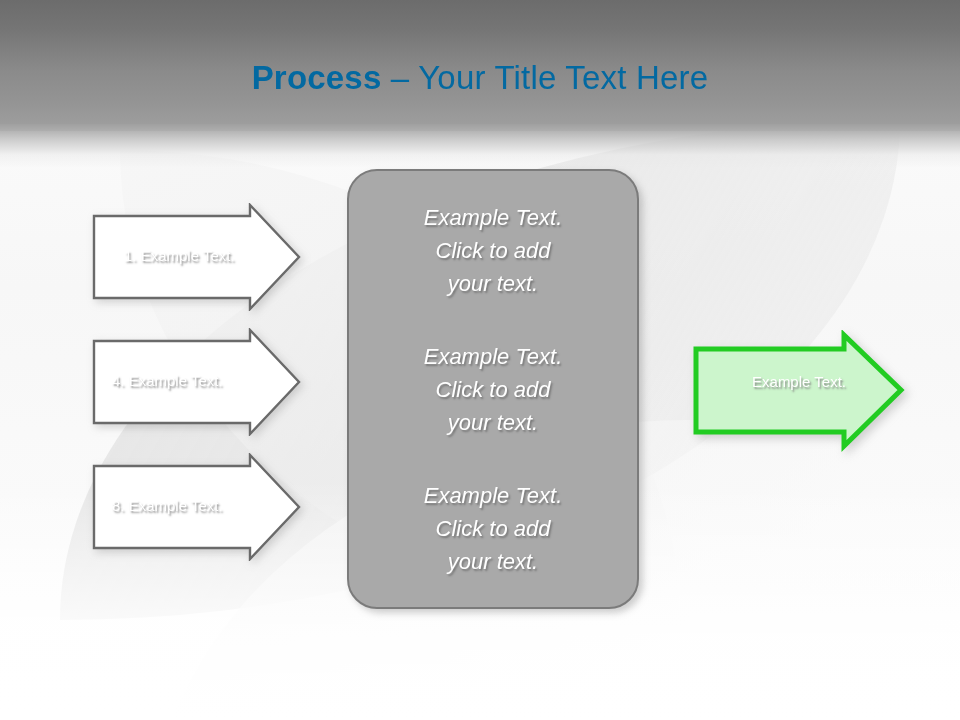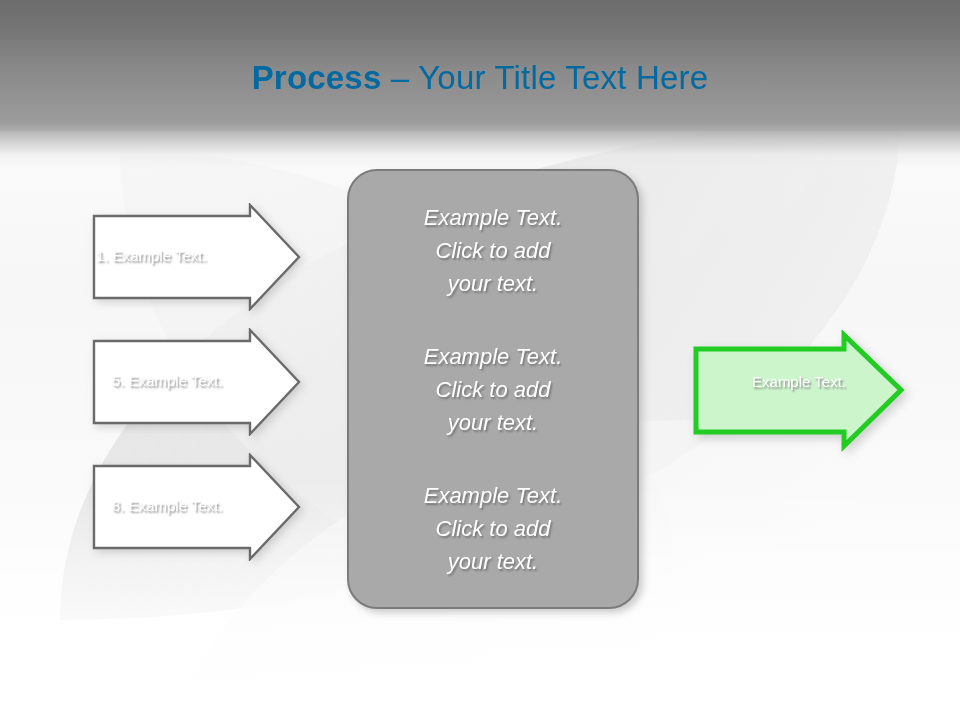--- a/index.html
+++ b/index.html
@@ -122,21 +122,21 @@
     color: #ffffff;
     font-size: 15px;
     font-weight: 400;
     white-space: nowrap;
     text-shadow: 1.5px 1.5px 2px rgba(125,125,125,0.85);
   }
 
   .arrow1 { left: 92px;  top: 203px; }
   .arrow2 { left: 92px;  top: 328px; }
   .arrow3 { left: 92px;  top: 453px; }
-  .arrow1-label { left: 96px; top: 247px; }
+  .arrow1-label { left: 124px; top: 247px; }
   .arrow2-label { left: 112px; top: 372px; }
   .arrow3-label { left: 112px; top: 497px; }
 
   
   .center-panel {
     position: absolute;
     left: 347px;
     top: 169px;
     width: 292px;
     height: 440px;
@@ -209,21 +209,21 @@
       <polygon points="2,13 158,13 158,2 207,54 158,106 158,95 2,95" fill="#ffffff" stroke="#6a6a6a" stroke-width="2.4" stroke-linejoin="miter"></polygon>
     </svg>
   </div>
   <div class="arrow-label arrow1-label">1. Example Text.</div>
 
   <div class="arrow-wrap arrow2">
     <svg width="210" height="108" viewBox="0 0 210 108" xmlns="http://www.w3.org/2000/svg">
       <polygon points="2,13 158,13 158,2 207,54 158,106 158,95 2,95" fill="#ffffff" stroke="#6a6a6a" stroke-width="2.4" stroke-linejoin="miter"></polygon>
     </svg>
   </div>
-  <div class="arrow-label arrow2-label">5. Example Text.</div>
+  <div class="arrow-label arrow2-label">4. Example Text.</div>
 
   <div class="arrow-wrap arrow3">
     <svg width="210" height="108" viewBox="0 0 210 108" xmlns="http://www.w3.org/2000/svg">
       <polygon points="2,13 158,13 158,2 207,54 158,106 158,95 2,95" fill="#ffffff" stroke="#6a6a6a" stroke-width="2.4" stroke-linejoin="miter"></polygon>
     </svg>
   </div>
   <div class="arrow-label arrow3-label">8. Example Text.</div>
 
   <div class="center-panel">
     <div class="center-text-stack">

